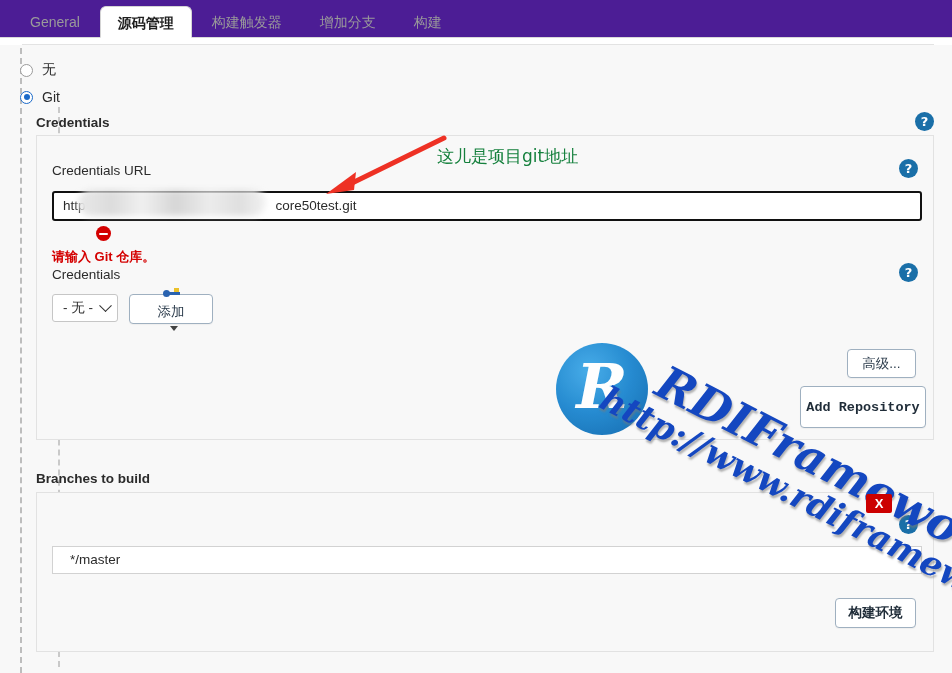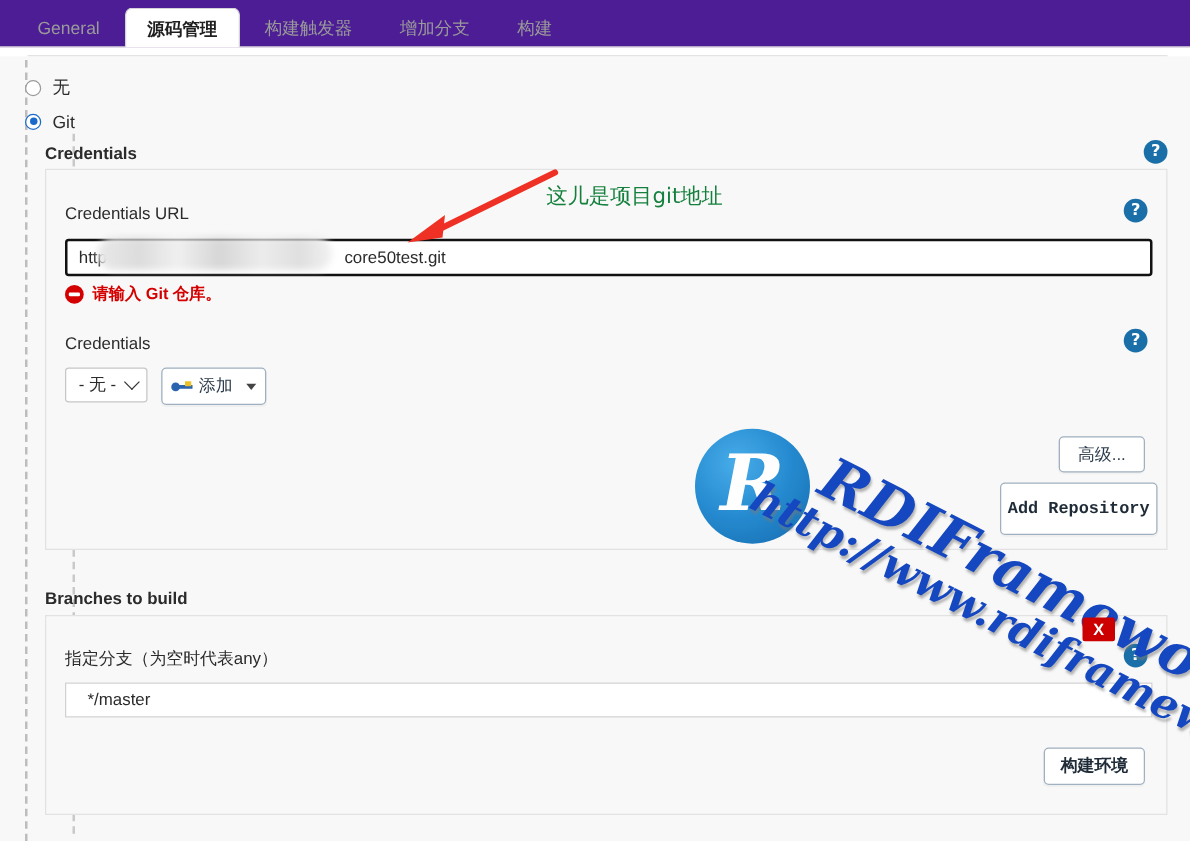--- a/index.html
+++ b/index.html
@@ -120,21 +120,21 @@
     background: linear-gradient(90deg,#e9e9e9 0%, #dcdcdc 18%, #f0f0f0 34%,
                 #d6d6d6 52%, #ececec 70%, #dfdfdf 86%, #f2f2f2 100%);
     filter: blur(3px);
     border-radius: 13px;
   }
 
   
   .error-msg {
     position: absolute;
     display: flex; align-items: center; gap: 7px;
-    color: #d40000; font-weight: bold; font-size: 13px;
+    color: #d40000; font-weight: bold; font-size: 13px; flex-direction: column;
   }
   .err-icon {
     width: 15px; height: 15px; border-radius: 50%;
     background: #d40000; position: relative; flex: none;
   }
   .err-icon::after {
     content: ""; position: absolute; left: 3px; top: 6.5px;
     width: 9px; height: 2.5px; background: #ffffff; border-radius: 1px;
   }
 
@@ -166,20 +166,21 @@
     background: #ffffff;
     border: 1px solid #9fb0c0;
     border-radius: 4px;
     display: flex; align-items: center; justify-content: center;
     gap: 5px;
     font-size: 13.5px;
     color: #2b3b4b;
     cursor: pointer;
     font-weight: normal;
     box-shadow: 0 1px 1px rgba(0,0,0,0.04);
+    flex-direction: column;
   }
   .btn.bold { font-weight: bold; color: #1f2c38; }
   .key-icon { width: 17px; height: 11px; position: relative; flex: none; }
   .key-icon .kcircle {
     position: absolute; left: 0; top: 2.5px; width: 7px; height: 7px;
     border-radius: 50%; background: #2a63b0;
   }
   .key-icon .kbar {
     position: absolute; left: 6px; top: 4.5px; width: 11px; height: 3px;
     background: #2a63b0;
@@ -308,21 +309,20 @@
     <span>高级...</span>
   </div>
   <div class="btn bold" style="left:800px; top:386px; width:126px; height:42px;font-family:Liberation Mono, monospace;">
     <span>Add Repository</span>
   </div>
 
   <div class="section-label" style="left:36px; top:471px;">Branches to build</div>
 
   <div class="panel" style="left:36px; top:492px; width:898px; height:160px;"></div>
 
-  <div class="field-label" style="left:52px; top:518px;">指定分支（为空时代表any）</div>
   <div class="help" style="left:899px; top:515px;">?</div>
 
   <div class="text-input" style="left:52px; top:546px; width:870px; height:28px; line-height:26px;padding-left:17px;">
     <span>*/master</span>
   </div>
 
   <div class="btn bold" style="left:835px; top:598px; width:81px; height:30px;">
     <span>构建环境</span>
   </div>
 

